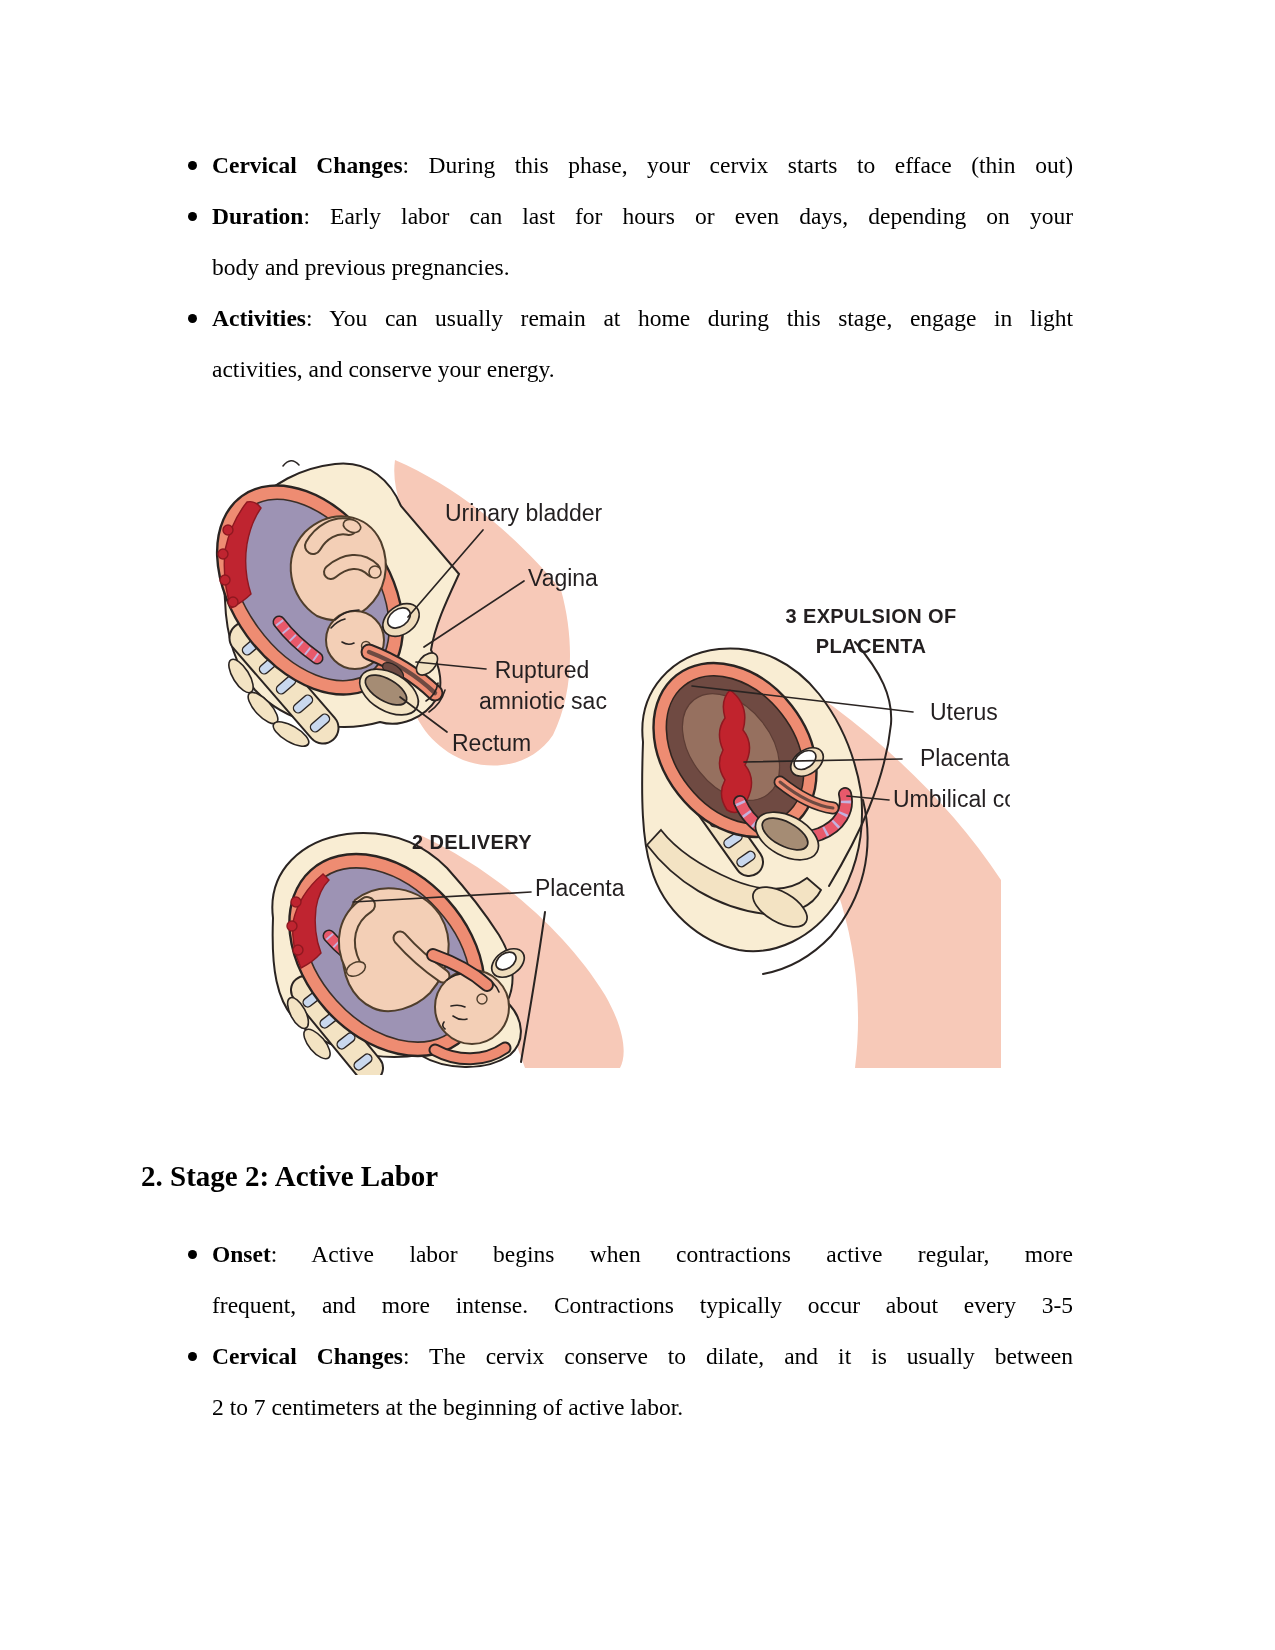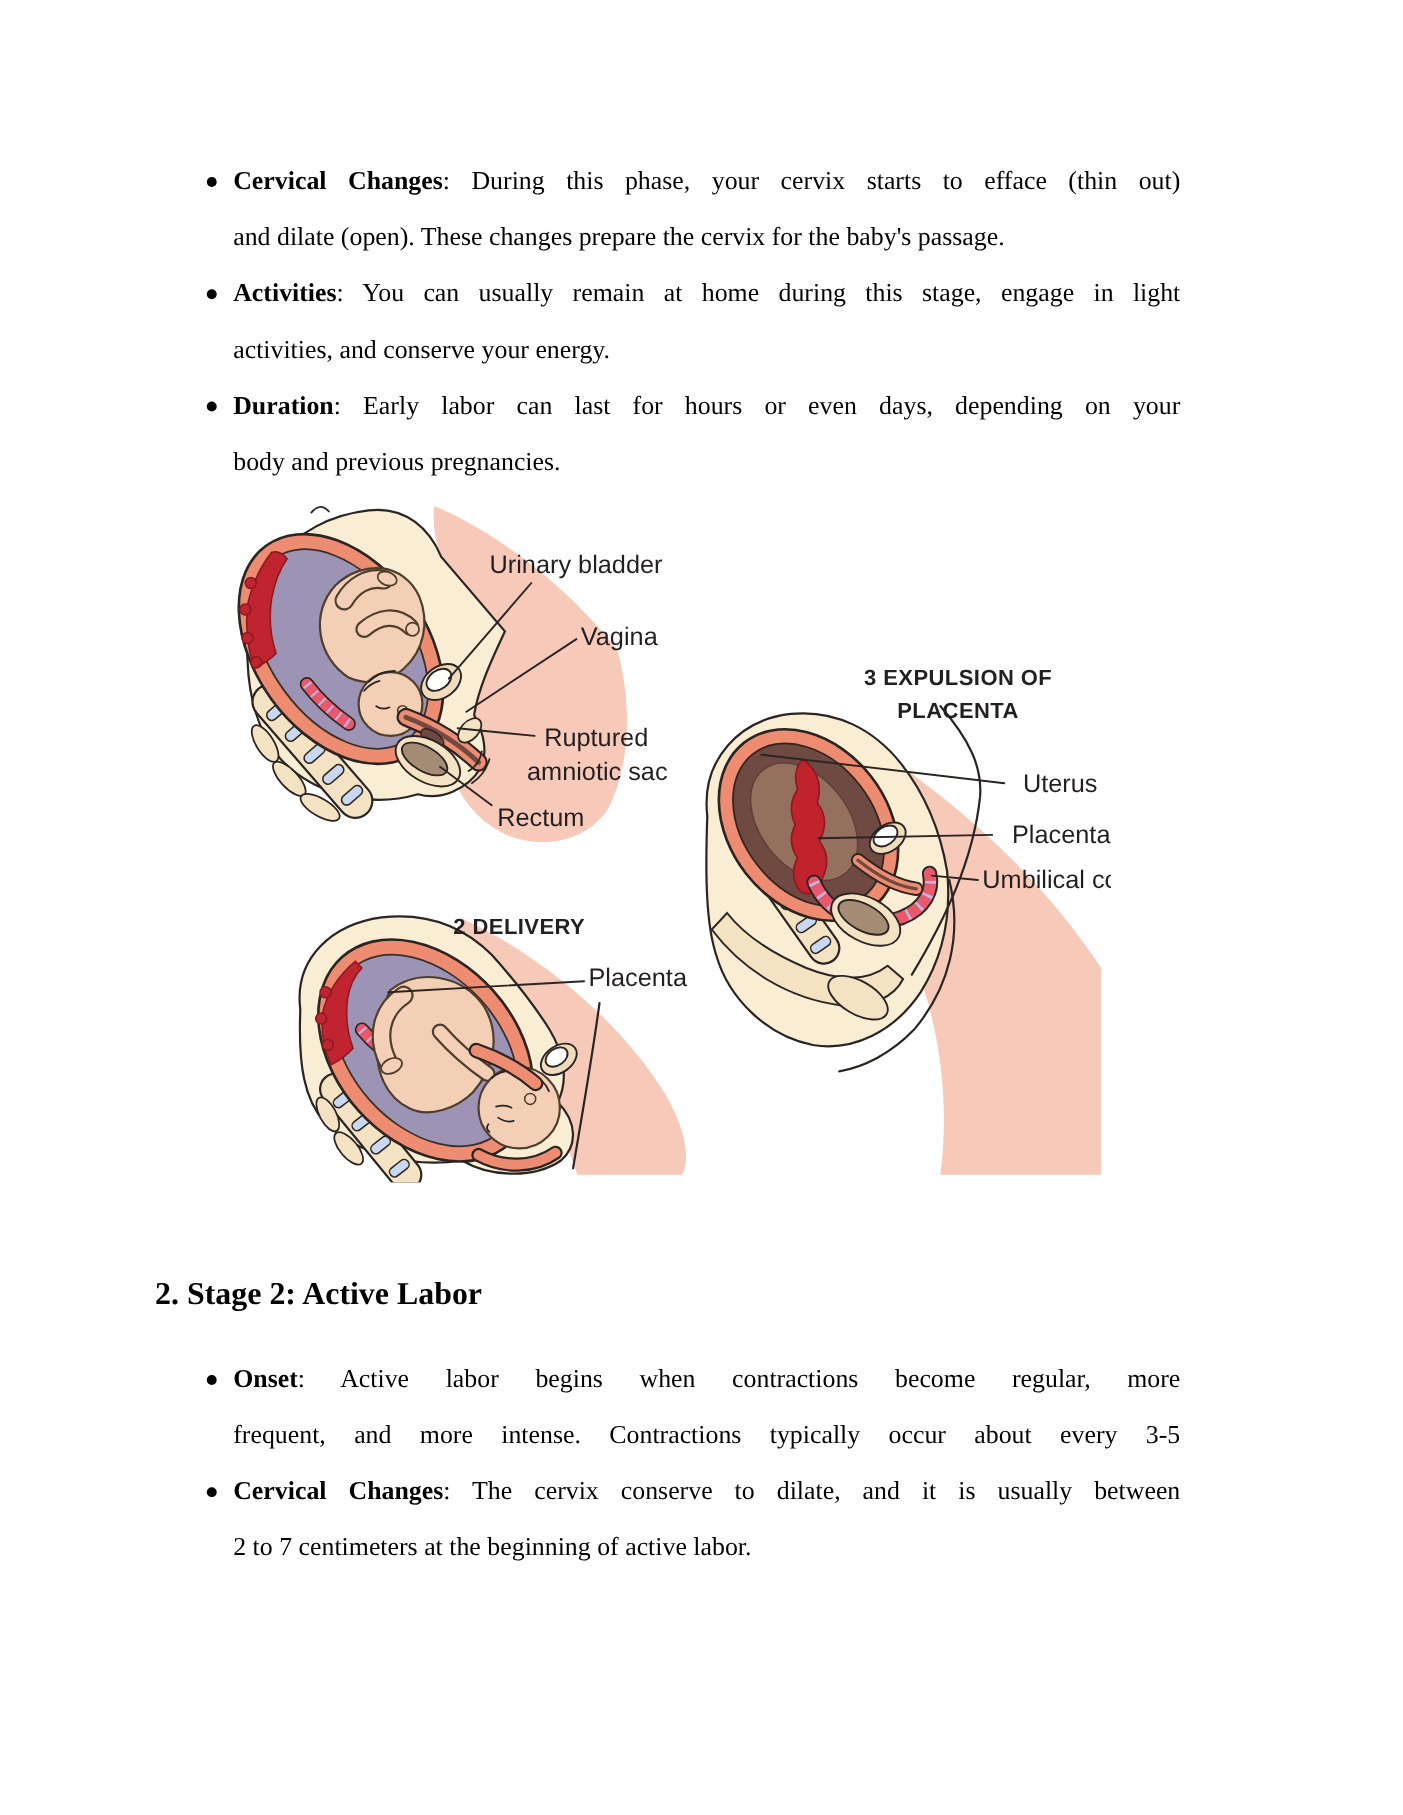--- a/index.html
+++ b/index.html
@@ -23,31 +23,30 @@
 </head>
 <body>
 
 <div class="page">
 
   <div class="textblock" style="top:140px;">
     <ul>
       <li>
         <span class="bullet-dot"></span>
         <span class="line just"><b class="term">Cervical Changes</b><span>: During this phase, your cervix starts to efface (thin out)</span></span>
-        <span class="line">and dilate (open). These changes prepare the cervix for the baby's passage.</span>
+      </li>
+      <li>
+        <span class="bullet-dot"></span>
+        <span class="line just"><b class="term">Duration</b><span>: Early labor can last for hours or even days, depending on your</span></span>
+        <span class="line">body and previous pregnancies.</span>
       </li>
       <li>
         <span class="bullet-dot"></span>
         <span class="line just"><b class="term">Activities</b><span>: You can usually remain at home during this stage, engage in light</span></span>
         <span class="line">activities, and conserve your energy.</span>
-      </li>
-      <li>
-        <span class="bullet-dot"></span>
-        <span class="line just"><b class="term">Duration</b><span>: Early labor can last for hours or even days, depending on your</span></span>
-        <span class="line">body and previous pregnancies.</span>
       </li>
     </ul>
   </div>
 
   <svg class="figure" width="815" height="625" viewBox="0 0 815 625">
 
     <g>
       <path d="M200,10 C270,40 330,95 366,140 C380,190 378,245 358,285 C338,315 300,322 268,310 C240,298 222,275 215,250 C228,205 245,160 264,124 C245,100 225,77 206,56 C200,40 198,24 200,10 Z" fill="#f7c9b8"></path>
       <path d="M30,150 C24,78 70,22 140,14 C175,10 196,32 206,56 L264,124 C252,150 240,175 236,200 C246,218 248,236 242,248 C230,268 205,278 185,272 C140,285 90,272 60,240 C38,214 31,180 30,150 Z" fill="#f9edd3" stroke="#2a2422" stroke-width="2"></path>
       <path class="oln" d="M88,16 q8,-10 16,-1" stroke-width="1.6" fill="#f9edd3"></path>
@@ -235,21 +234,21 @@
       <text class="fig-label" x="698" y="357">Umbilical cord</text>
     </g>
   </svg>
 
   <div class="heading">2. Stage 2: Active Labor</div>
 
   <div class="textblock" style="top:1229px;">
     <ul>
       <li>
         <span class="bullet-dot"></span>
-        <span class="line just"><b class="term">Onset</b><span>: Active labor begins when contractions become regular, more</span></span>
+        <span class="line just"><b class="term">Onset</b><span>: Active labor begins when contractions active regular, more</span></span>
         <span class="line just">frequent, and more intense. Contractions typically occur about every 3-5</span>
       </li>
       <li>
         <span class="bullet-dot"></span>
         <span class="line just"><b class="term">Cervical Changes</b><span>: The cervix conserve to dilate, and it is usually between</span></span>
         <span class="line">2 to 7 centimeters at the beginning of active labor.</span>
       </li>
     </ul>
   </div>
 

